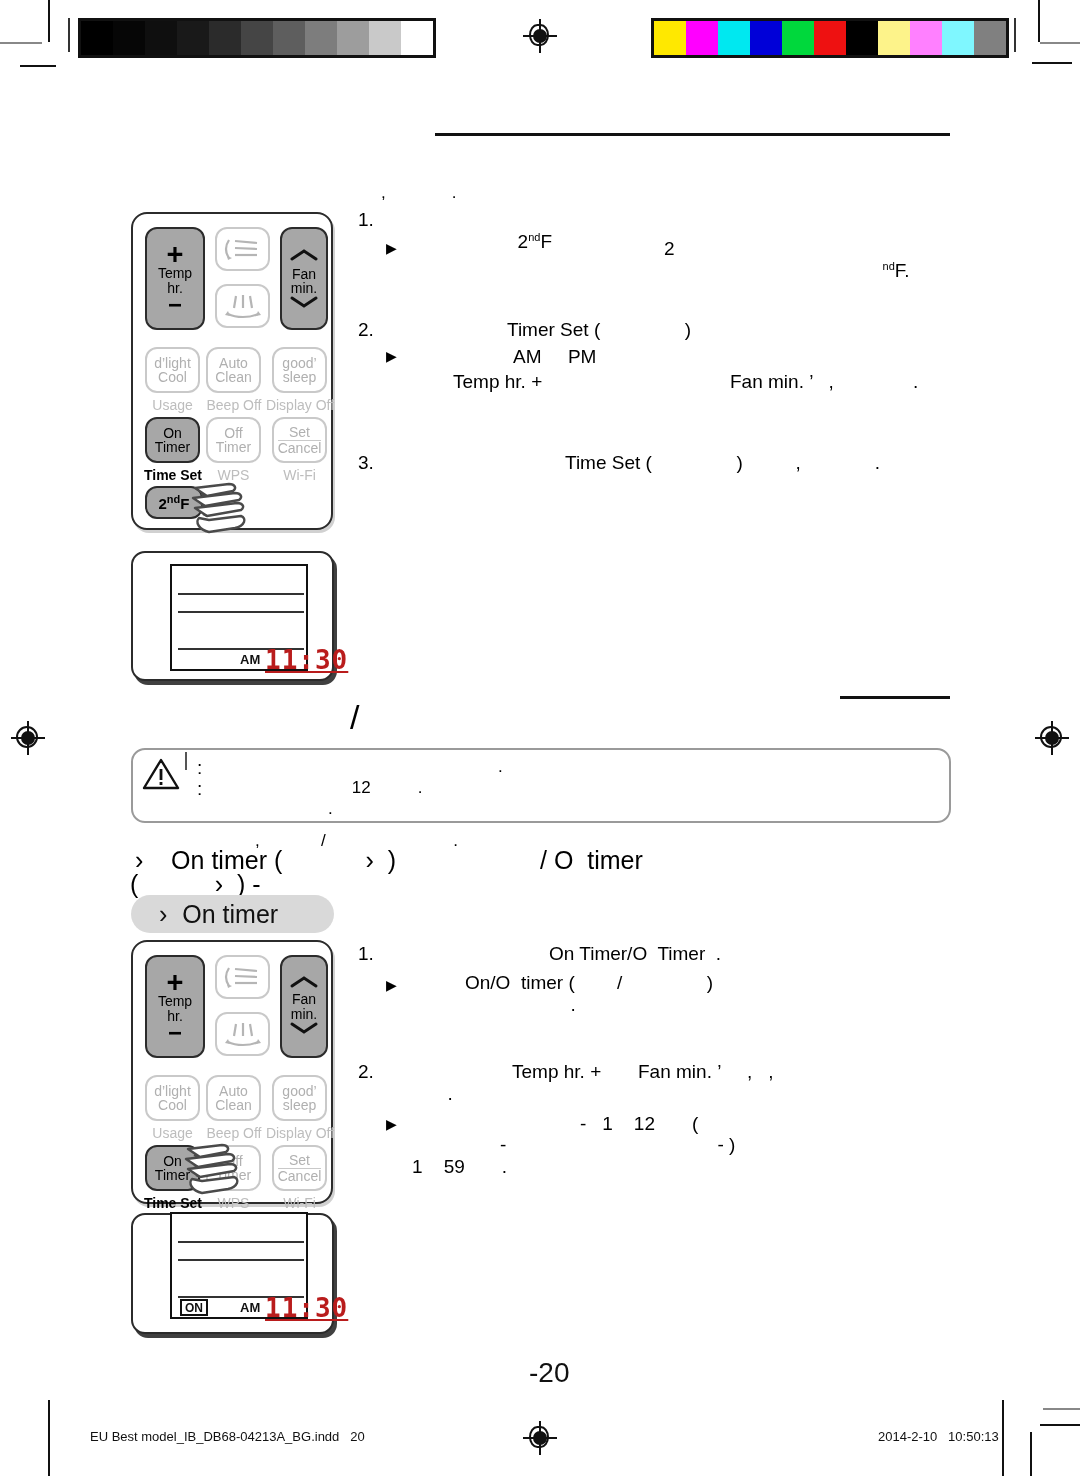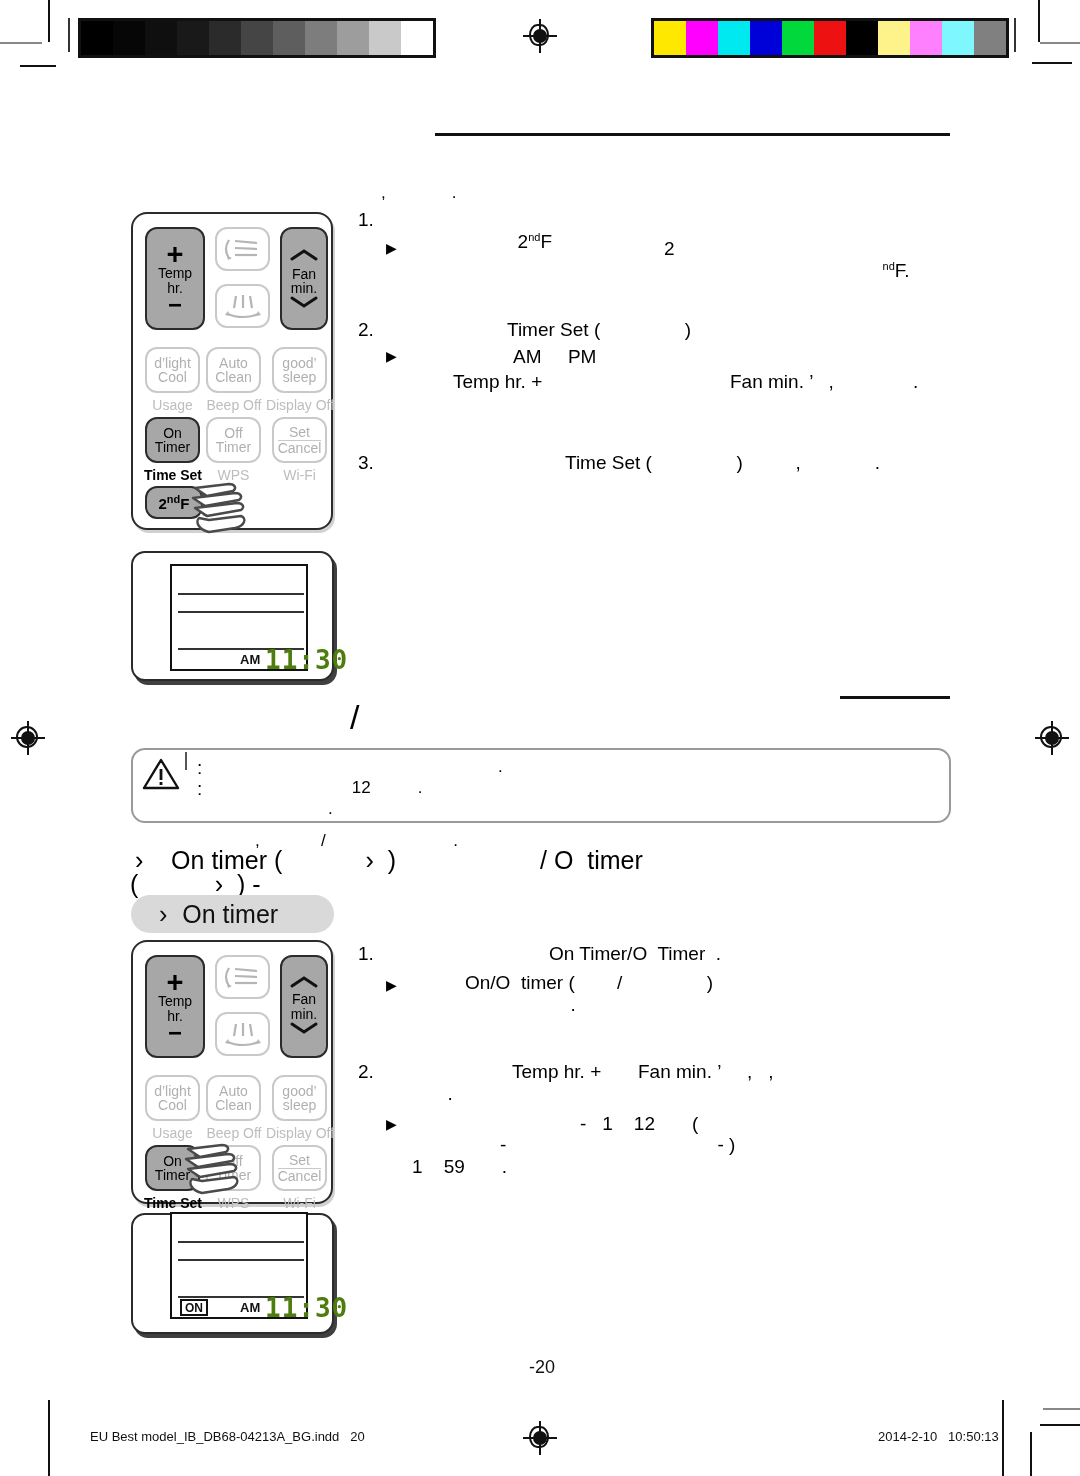--- a/index.html
+++ b/index.html
@@ -41,21 +41,21 @@
 
   
   .hand{position:absolute;pointer-events:none;}
 
   
   .lcdbox{position:absolute;background:#fff;border:2px solid #2b2b2b;border-radius:14px;
           box-sizing:border-box;box-shadow:3px 4px 0 rgba(0,0,0,.75);}
   .lcdinner{position:absolute;border:2px solid #111;box-sizing:border-box;background:#fff;}
   .lcdline{position:absolute;height:2px;background:#333;}
   .seg{position:absolute;font-family:"DejaVu Sans Mono",monospace;font-weight:bold;
-       letter-spacing:1px;color:#4d7c0f;}
+       letter-spacing:1px;color:#b91c1c;text-decoration:underline;}
   .ampm{position:absolute;font-family:"Liberation Sans",sans-serif;font-weight:bold;color:#111;}
   .onbadge{position:absolute;border:2px solid #111;box-sizing:border-box;
            display:flex;align-items:center;justify-content:center;
            font-weight:bold;color:#111;font-family:"Liberation Sans",sans-serif;}
 
   
   .txt{position:absolute;white-space:pre;font-family:"Liberation Sans",sans-serif;color:#000;}
   .num{font-size:19px;}
   .body{font-size:19px;}
   .tri{font-size:13px;line-height:1;}
@@ -68,21 +68,21 @@
            box-sizing:border-box;background:#fff;}
   .warntri{position:absolute;}
   .warndiv{position:absolute;width:2px;background:#555;}
 
   
   .chip{position:absolute;background:#d9d9d9;border-radius:20px;box-sizing:border-box;
         display:flex;align-items:center;}
   .chip span{font-size:25px;color:#111;}
 
   .footer{position:absolute;font-size:13px;color:#111;font-family:"Liberation Sans",sans-serif;white-space:pre;}
-  .pagenum{position:absolute;font-size:18px;color:#111;font-family:"Liberation Sans",sans-serif;}
+  .pagenum{position:absolute;font-size:28px;color:#111;font-family:"Liberation Sans",sans-serif;}
 </style>
 </head>
 <body>
 
 <div class="crop-v" style="left:48px;top:0;height:42px;"></div>
 <div class="crop-h thin" style="left:0;top:42px;width:42px;"></div>
 <div class="crop-h" style="left:20px;top:65px;width:36px;"></div>
 <div class="crop-v" style="left:68px;top:18px;height:34px;background:#333;"></div>
 
 <div class="greybar" style="left:78px;top:18px;width:352px;height:34px;">

